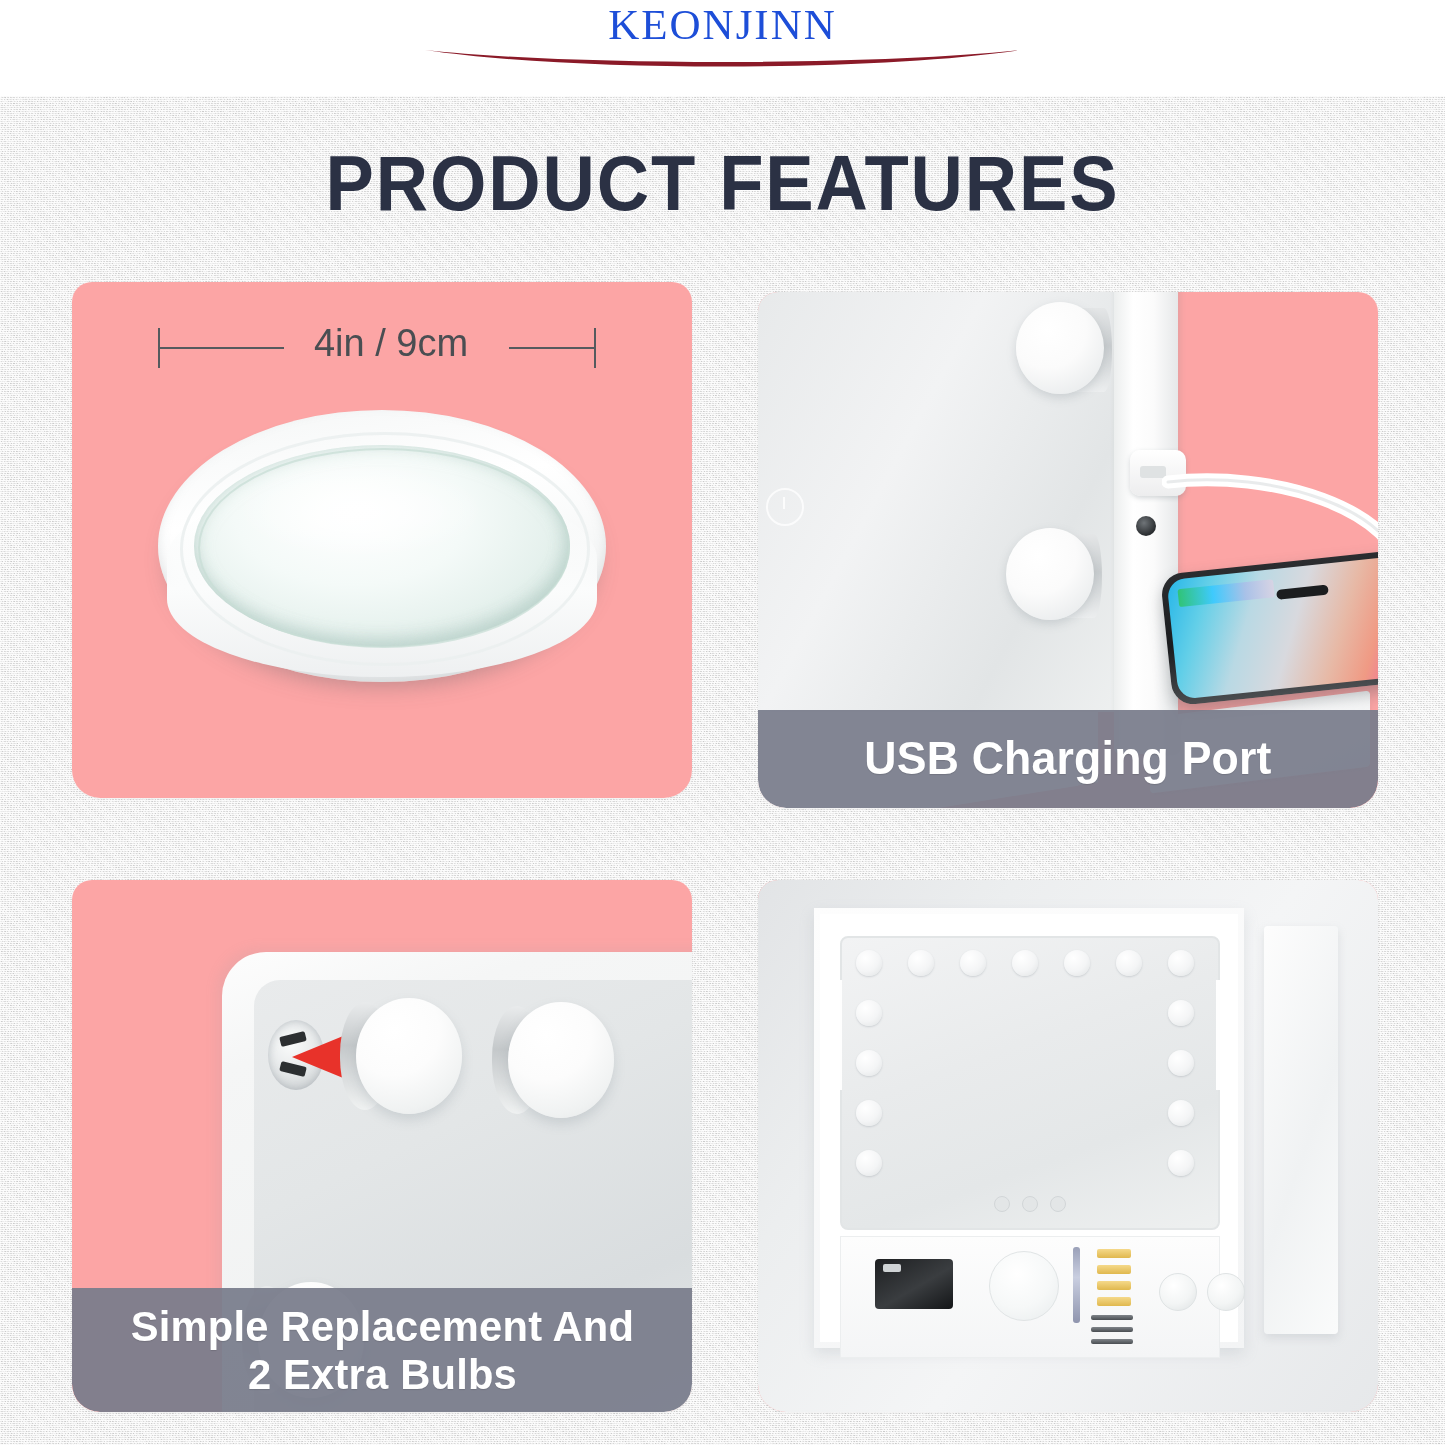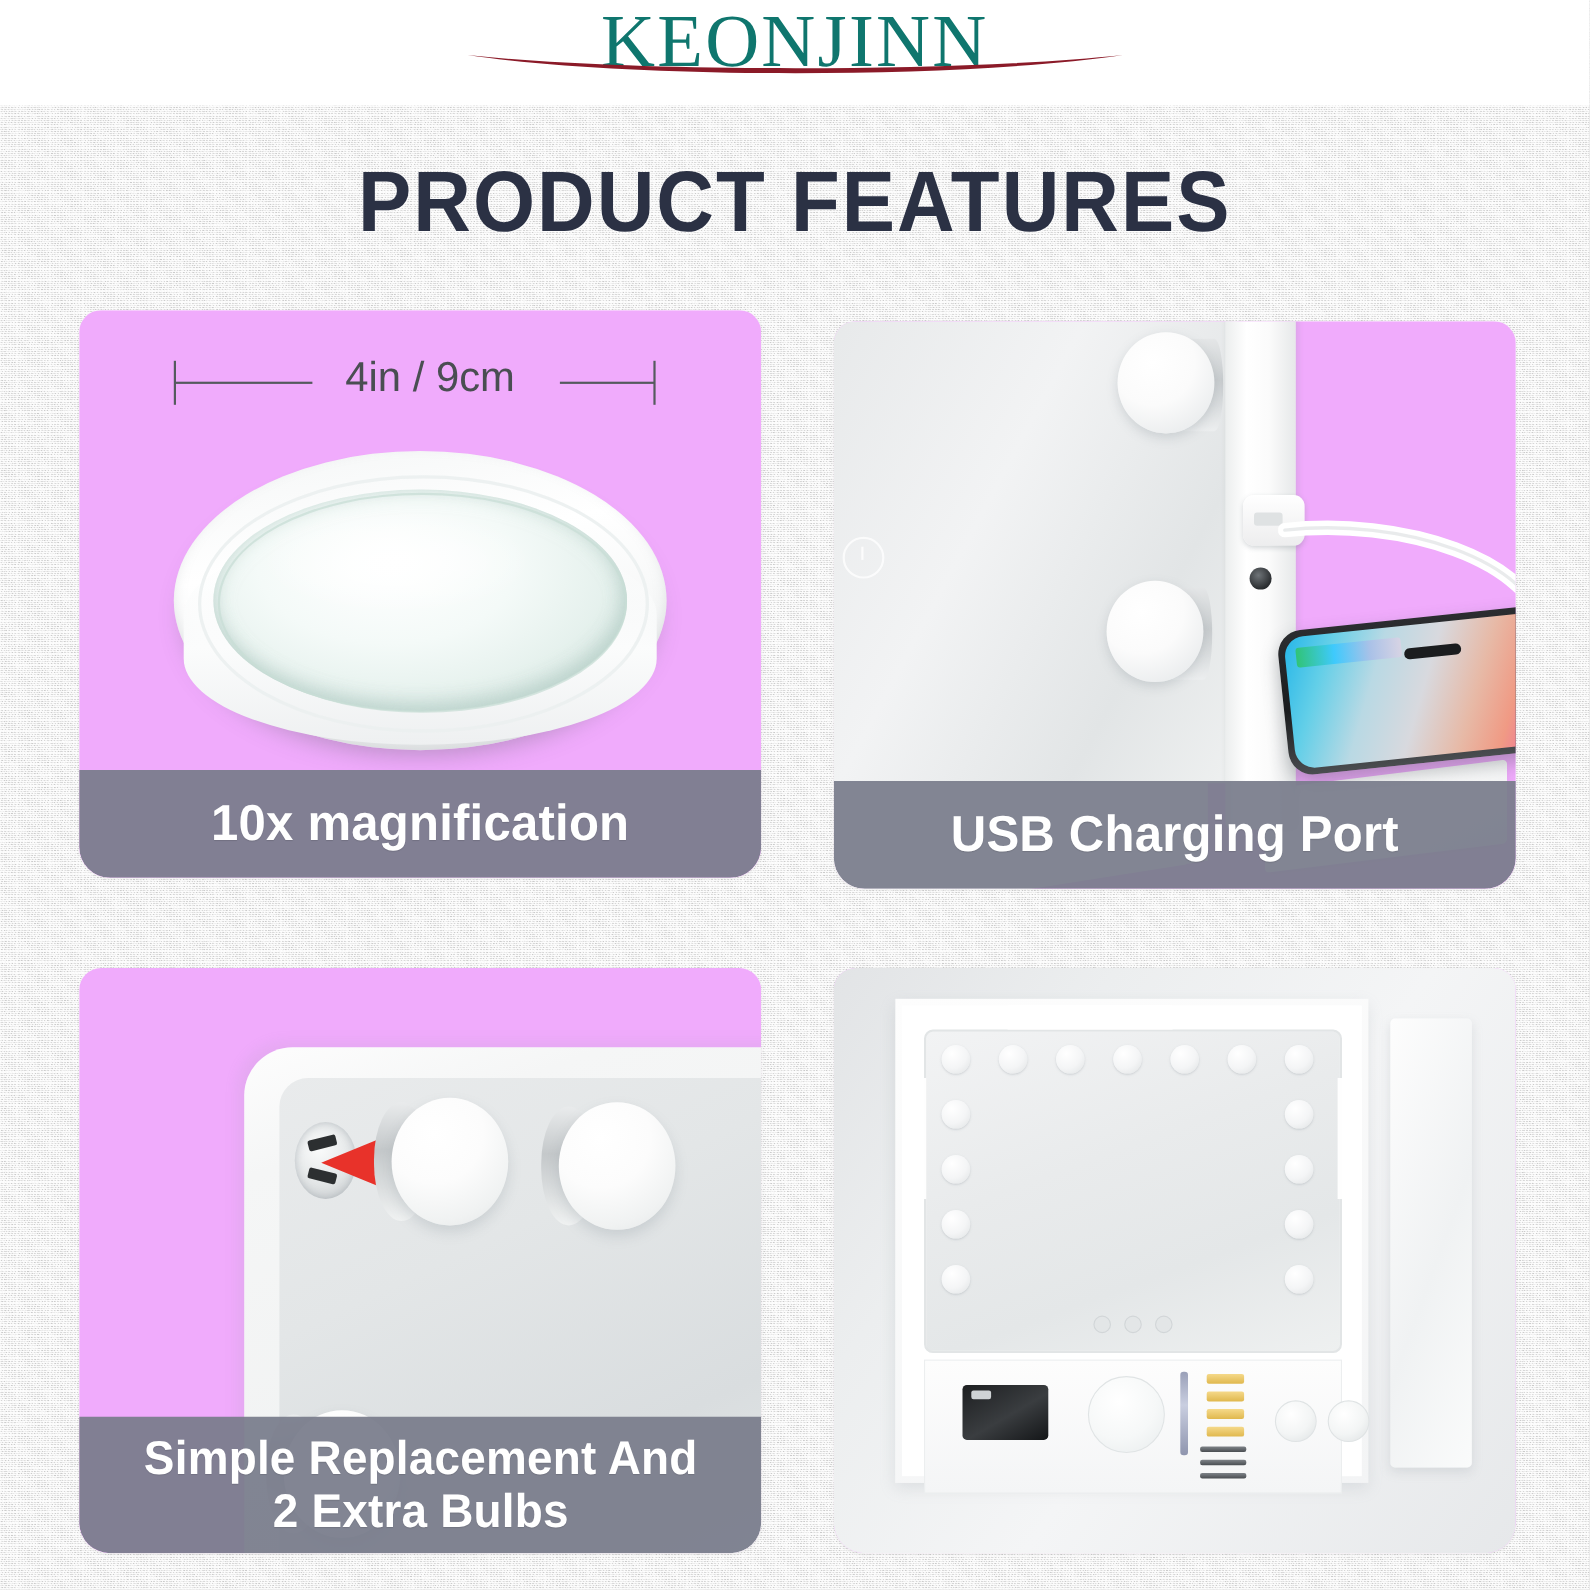--- a/index.html
+++ b/index.html
@@ -27,21 +27,21 @@
   .logo-wrap{
     position:absolute;left:0;right:0;top:0;height:96px;
     background:#ffffff;
     display:flex;align-items:flex-start;justify-content:center;
   }
   .logo-inner{position:relative;width:520px;height:96px;}
   .logo-text{
     position:absolute;left:0;right:0;top:3px;
     text-align:center;
     font-family:"Liberation Serif", serif;
-    font-size:68px;letter-spacing:2px;color:#0f766e;
+    font-size:43px;letter-spacing:2px;color:#1d4ed8;
     line-height:1;
     white-space:nowrap;
   }
   .logo-swoosh{
     position:absolute;left:-40px;right:-40px;top:48px;height:26px;
     overflow:hidden;
   }
   .logo-swoosh svg{display:block;width:100%;height:100%;}
 
   
@@ -65,21 +65,21 @@
     border-radius:20px 20px 28px 28px;
     overflow:hidden;
     background:#ffffff;
     box-shadow:0 1px 3px rgba(0,0,0,.05);
   }
   .card.c1{left:72px; top:282px; height:516px;}
   .card.c2{left:758px;top:292px; height:516px;}
   .card.c3{left:72px; top:880px; height:532px;}
   .card.c4{left:758px;top:880px; height:532px;}
 
-  .photo{position:absolute;left:0;right:0;top:0;bottom:0;overflow:hidden;background:#f0abfc;}
+  .photo{position:absolute;left:0;right:0;top:0;bottom:0;overflow:hidden;background:#fca5a5;}
 
   .caption{
     position:absolute;left:0;right:0;bottom:0;
     background:rgba(120,124,139,.93);
     color:#ffffff;
     font-family:"Liberation Sans Narrow","Liberation Sans", sans-serif;
     font-weight:bold;
     display:flex;align-items:center;justify-content:center;
     text-align:center;
     line-height:1.12;
@@ -374,23 +374,20 @@
 
       <div class="lens">
         <div class="rim"></div>
         <div class="rim-bottom"></div>
         <div class="rim-inner"></div>
         <div class="glass"></div>
         <div class="glass-edge"></div>
         <div class="glass-high"></div>
       </div>
 
-    </div>
-    <div class="caption one-line">
-      <span>10x magnification</span>
     </div>
   </div>
 
   <div class="card c2">
     <div class="photo">
 
       <div class="c2-base"></div>
       <div class="c2-base2"></div>
 
       <div class="c2-mirror">

